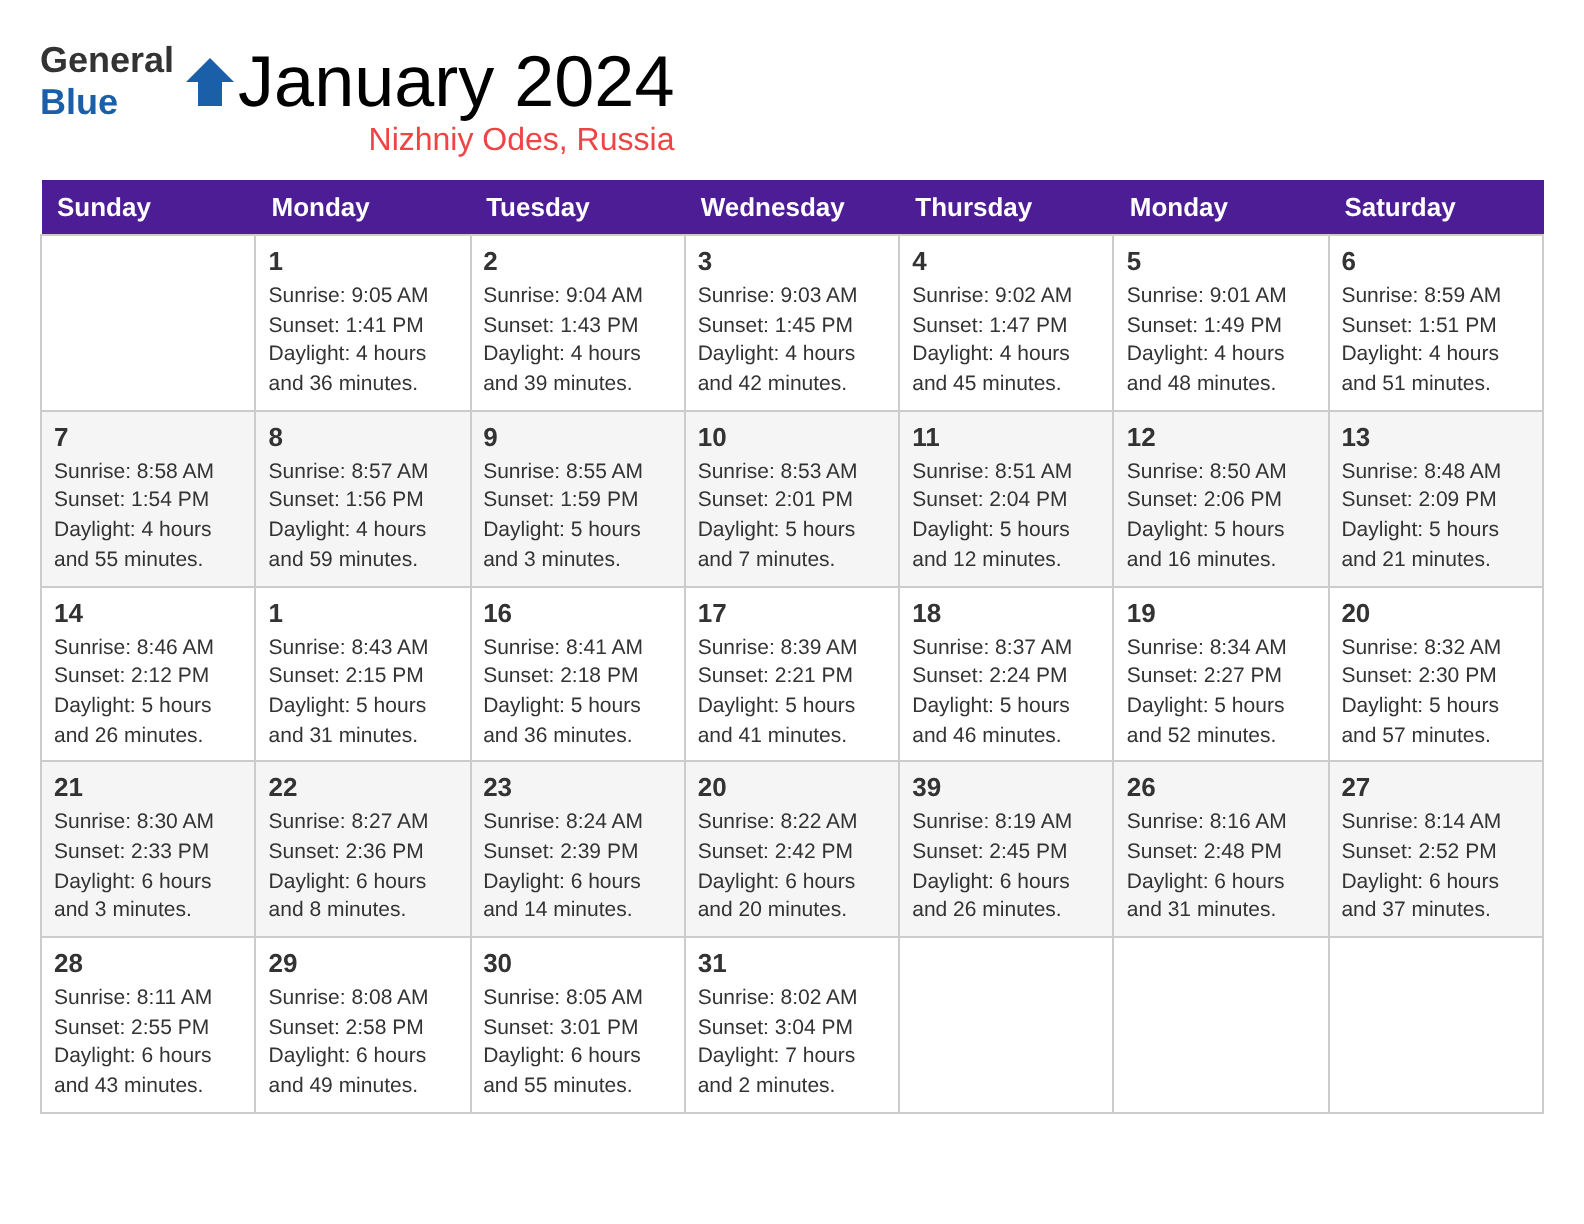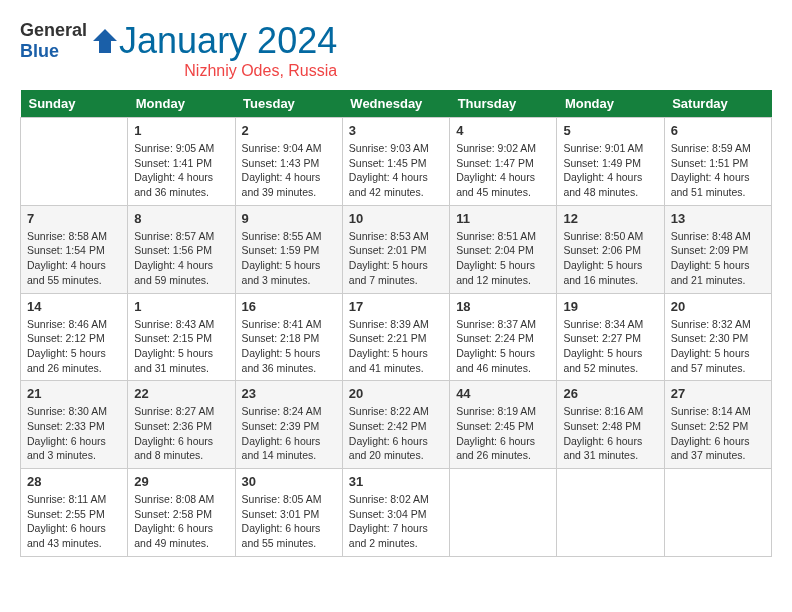--- a/index.html
+++ b/index.html
@@ -34,33 +34,33 @@
       width: 28px;
       height: 28px;
       margin-left: 4px;
     }
     .title-area {
       text-align: right;
     }
     .calendar-title {
       font-size: 36px;
       font-weight: normal;
-      color: #0369a1;
+      color: #000000;
     }
     .calendar-subtitle {
       font-size: 16px;
       color: #ef4444;
     }
     table {
       width: 100%;
       border-collapse: collapse;
       font-size: 11px;
     }
     thead tr th {
-      background-color: #15803d;
+      background-color: #4c1d95;
       color: white;
       text-align: left;
       padding: 6px 8px;
       font-size: 13px;
       font-weight: bold;
     }
     tbody tr td {
       border: 1px solid #ccc;
       vertical-align: top;
       padding: 5px 6px;
@@ -219,21 +219,21 @@
         </td>
         <td>
           <span class="day-number">23</span>
           <div class="day-info">Sunrise: 8:24 AM<br>Sunset: 2:39 PM<br>Daylight: 6 hours and 14 minutes.</div>
         </td>
         <td>
           <span class="day-number">20</span>
           <div class="day-info">Sunrise: 8:22 AM<br>Sunset: 2:42 PM<br>Daylight: 6 hours and 20 minutes.</div>
         </td>
         <td>
-          <span class="day-number">44</span>
+          <span class="day-number">39</span>
           <div class="day-info">Sunrise: 8:19 AM<br>Sunset: 2:45 PM<br>Daylight: 6 hours and 26 minutes.</div>
         </td>
         <td>
           <span class="day-number">26</span>
           <div class="day-info">Sunrise: 8:16 AM<br>Sunset: 2:48 PM<br>Daylight: 6 hours and 31 minutes.</div>
         </td>
         <td>
           <span class="day-number">27</span>
           <div class="day-info">Sunrise: 8:14 AM<br>Sunset: 2:52 PM<br>Daylight: 6 hours and 37 minutes.</div>
         </td>

